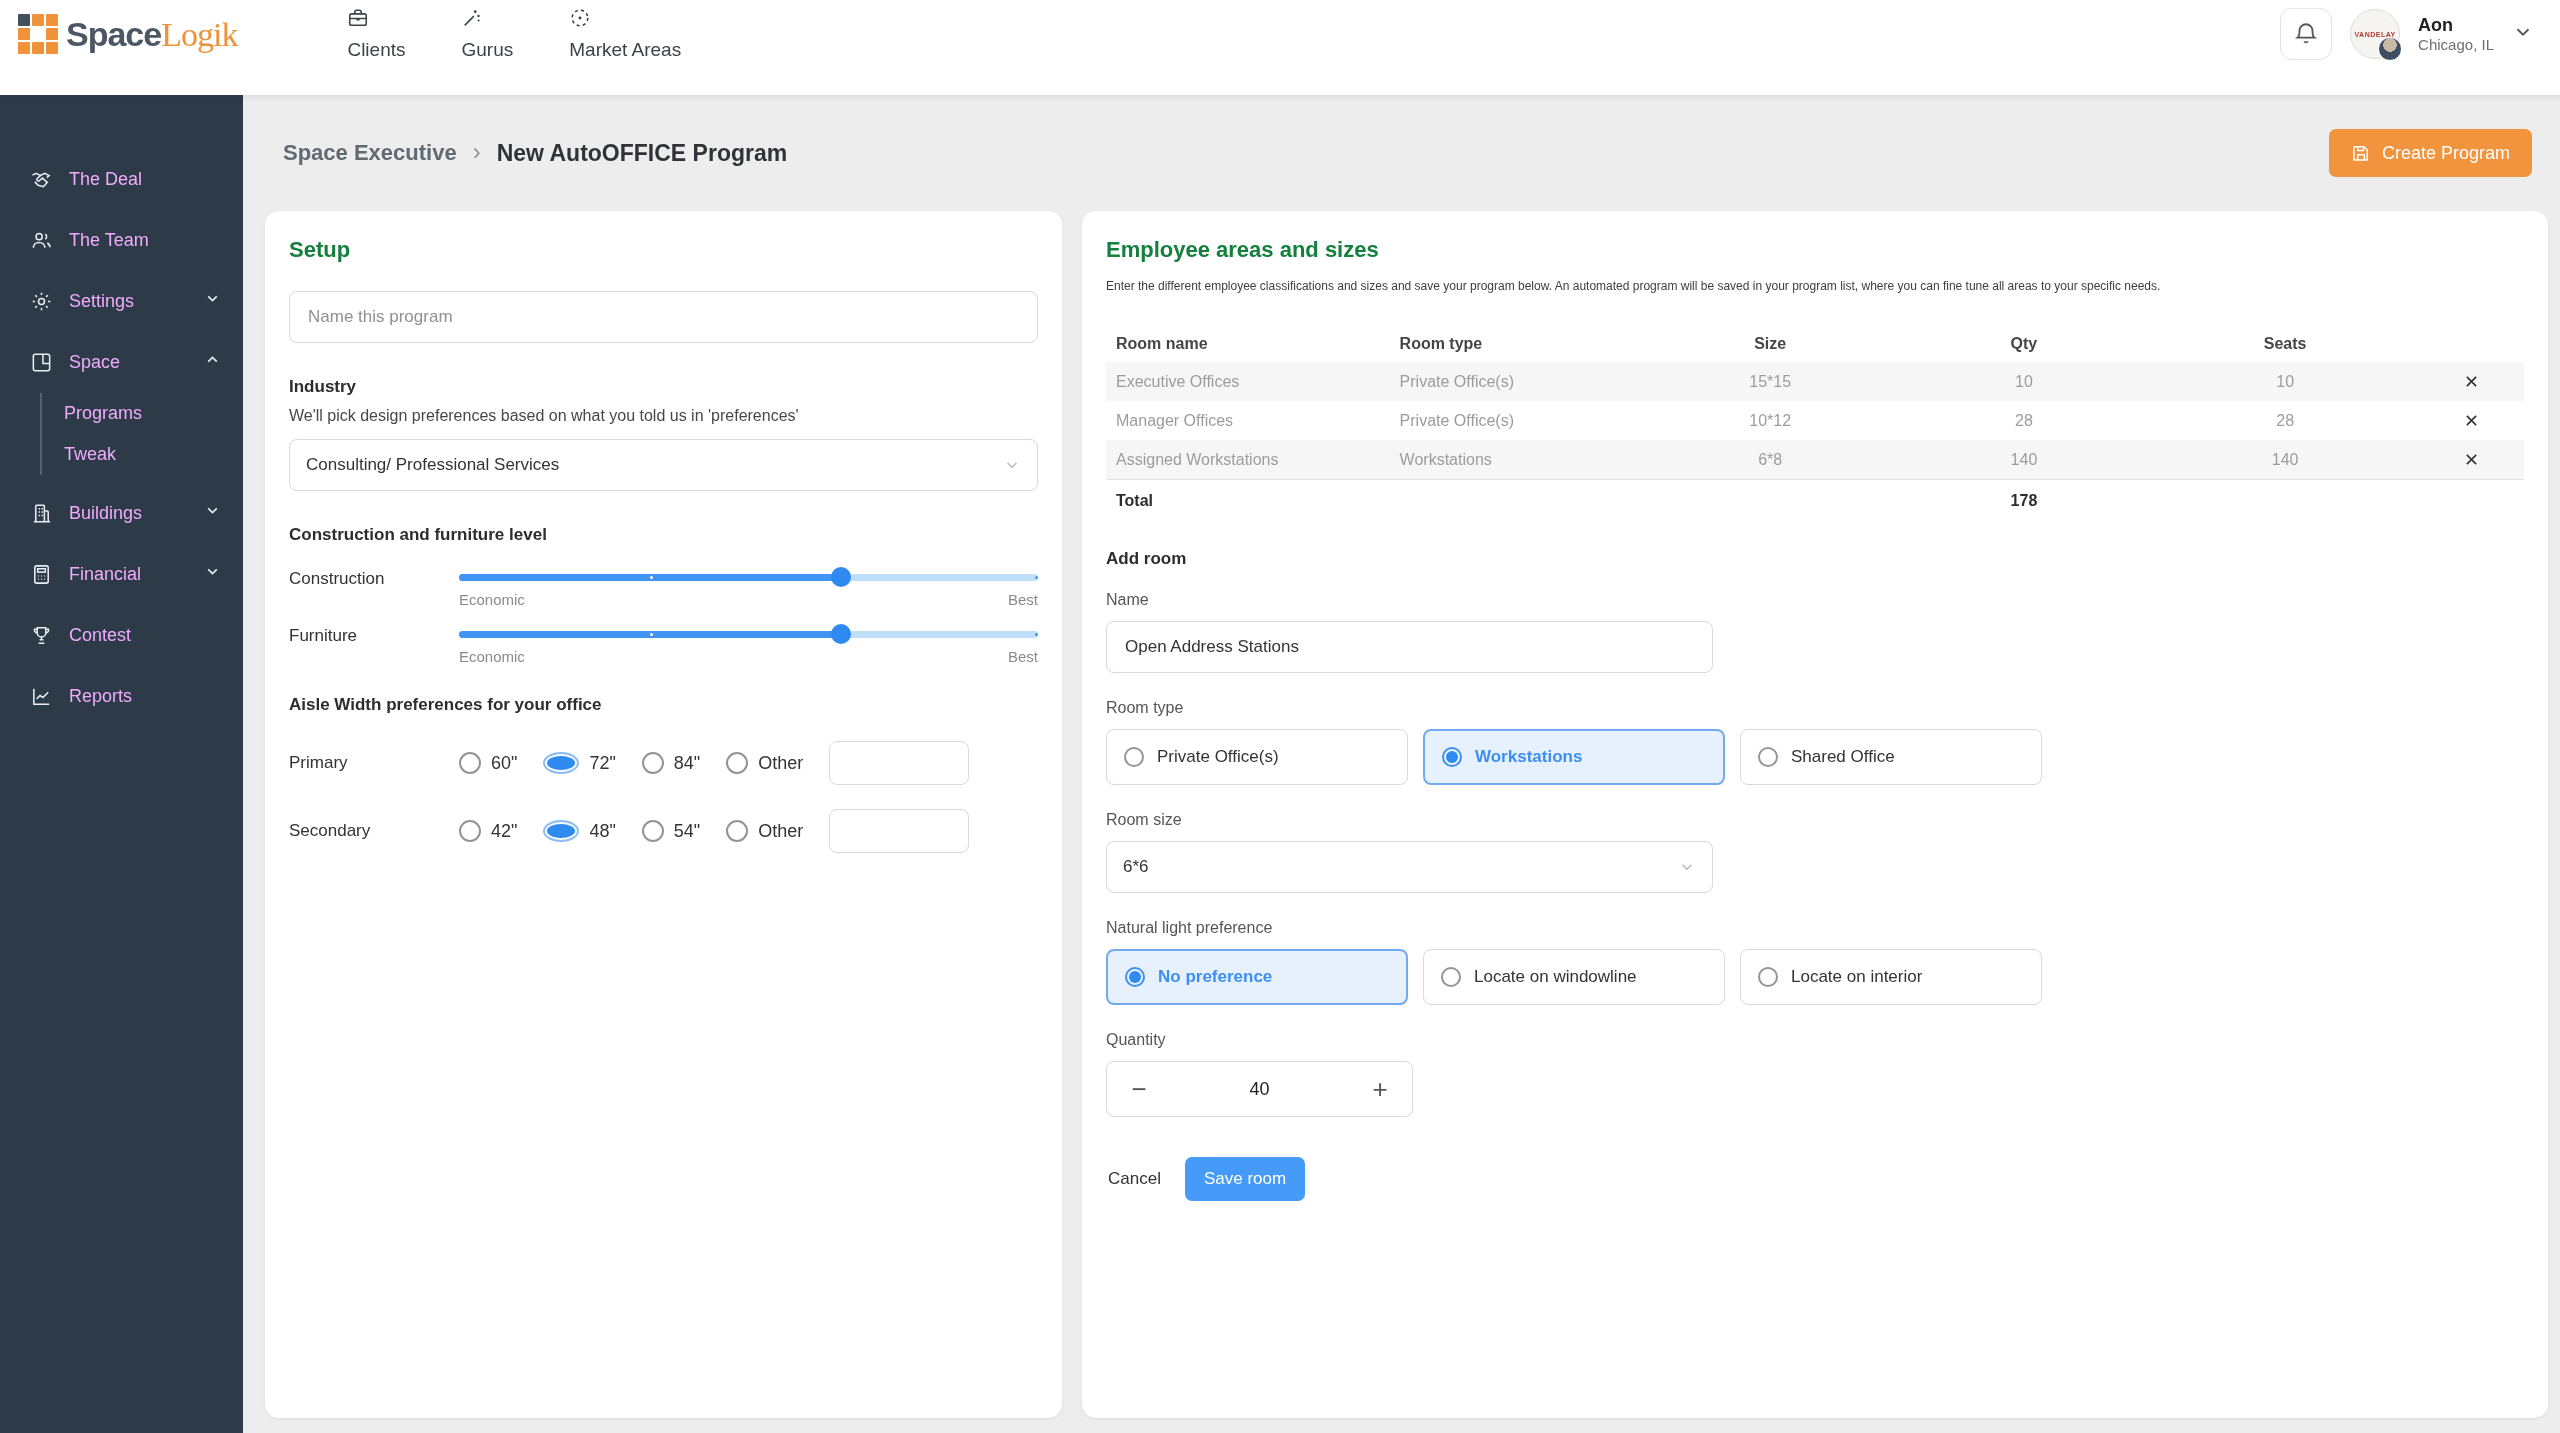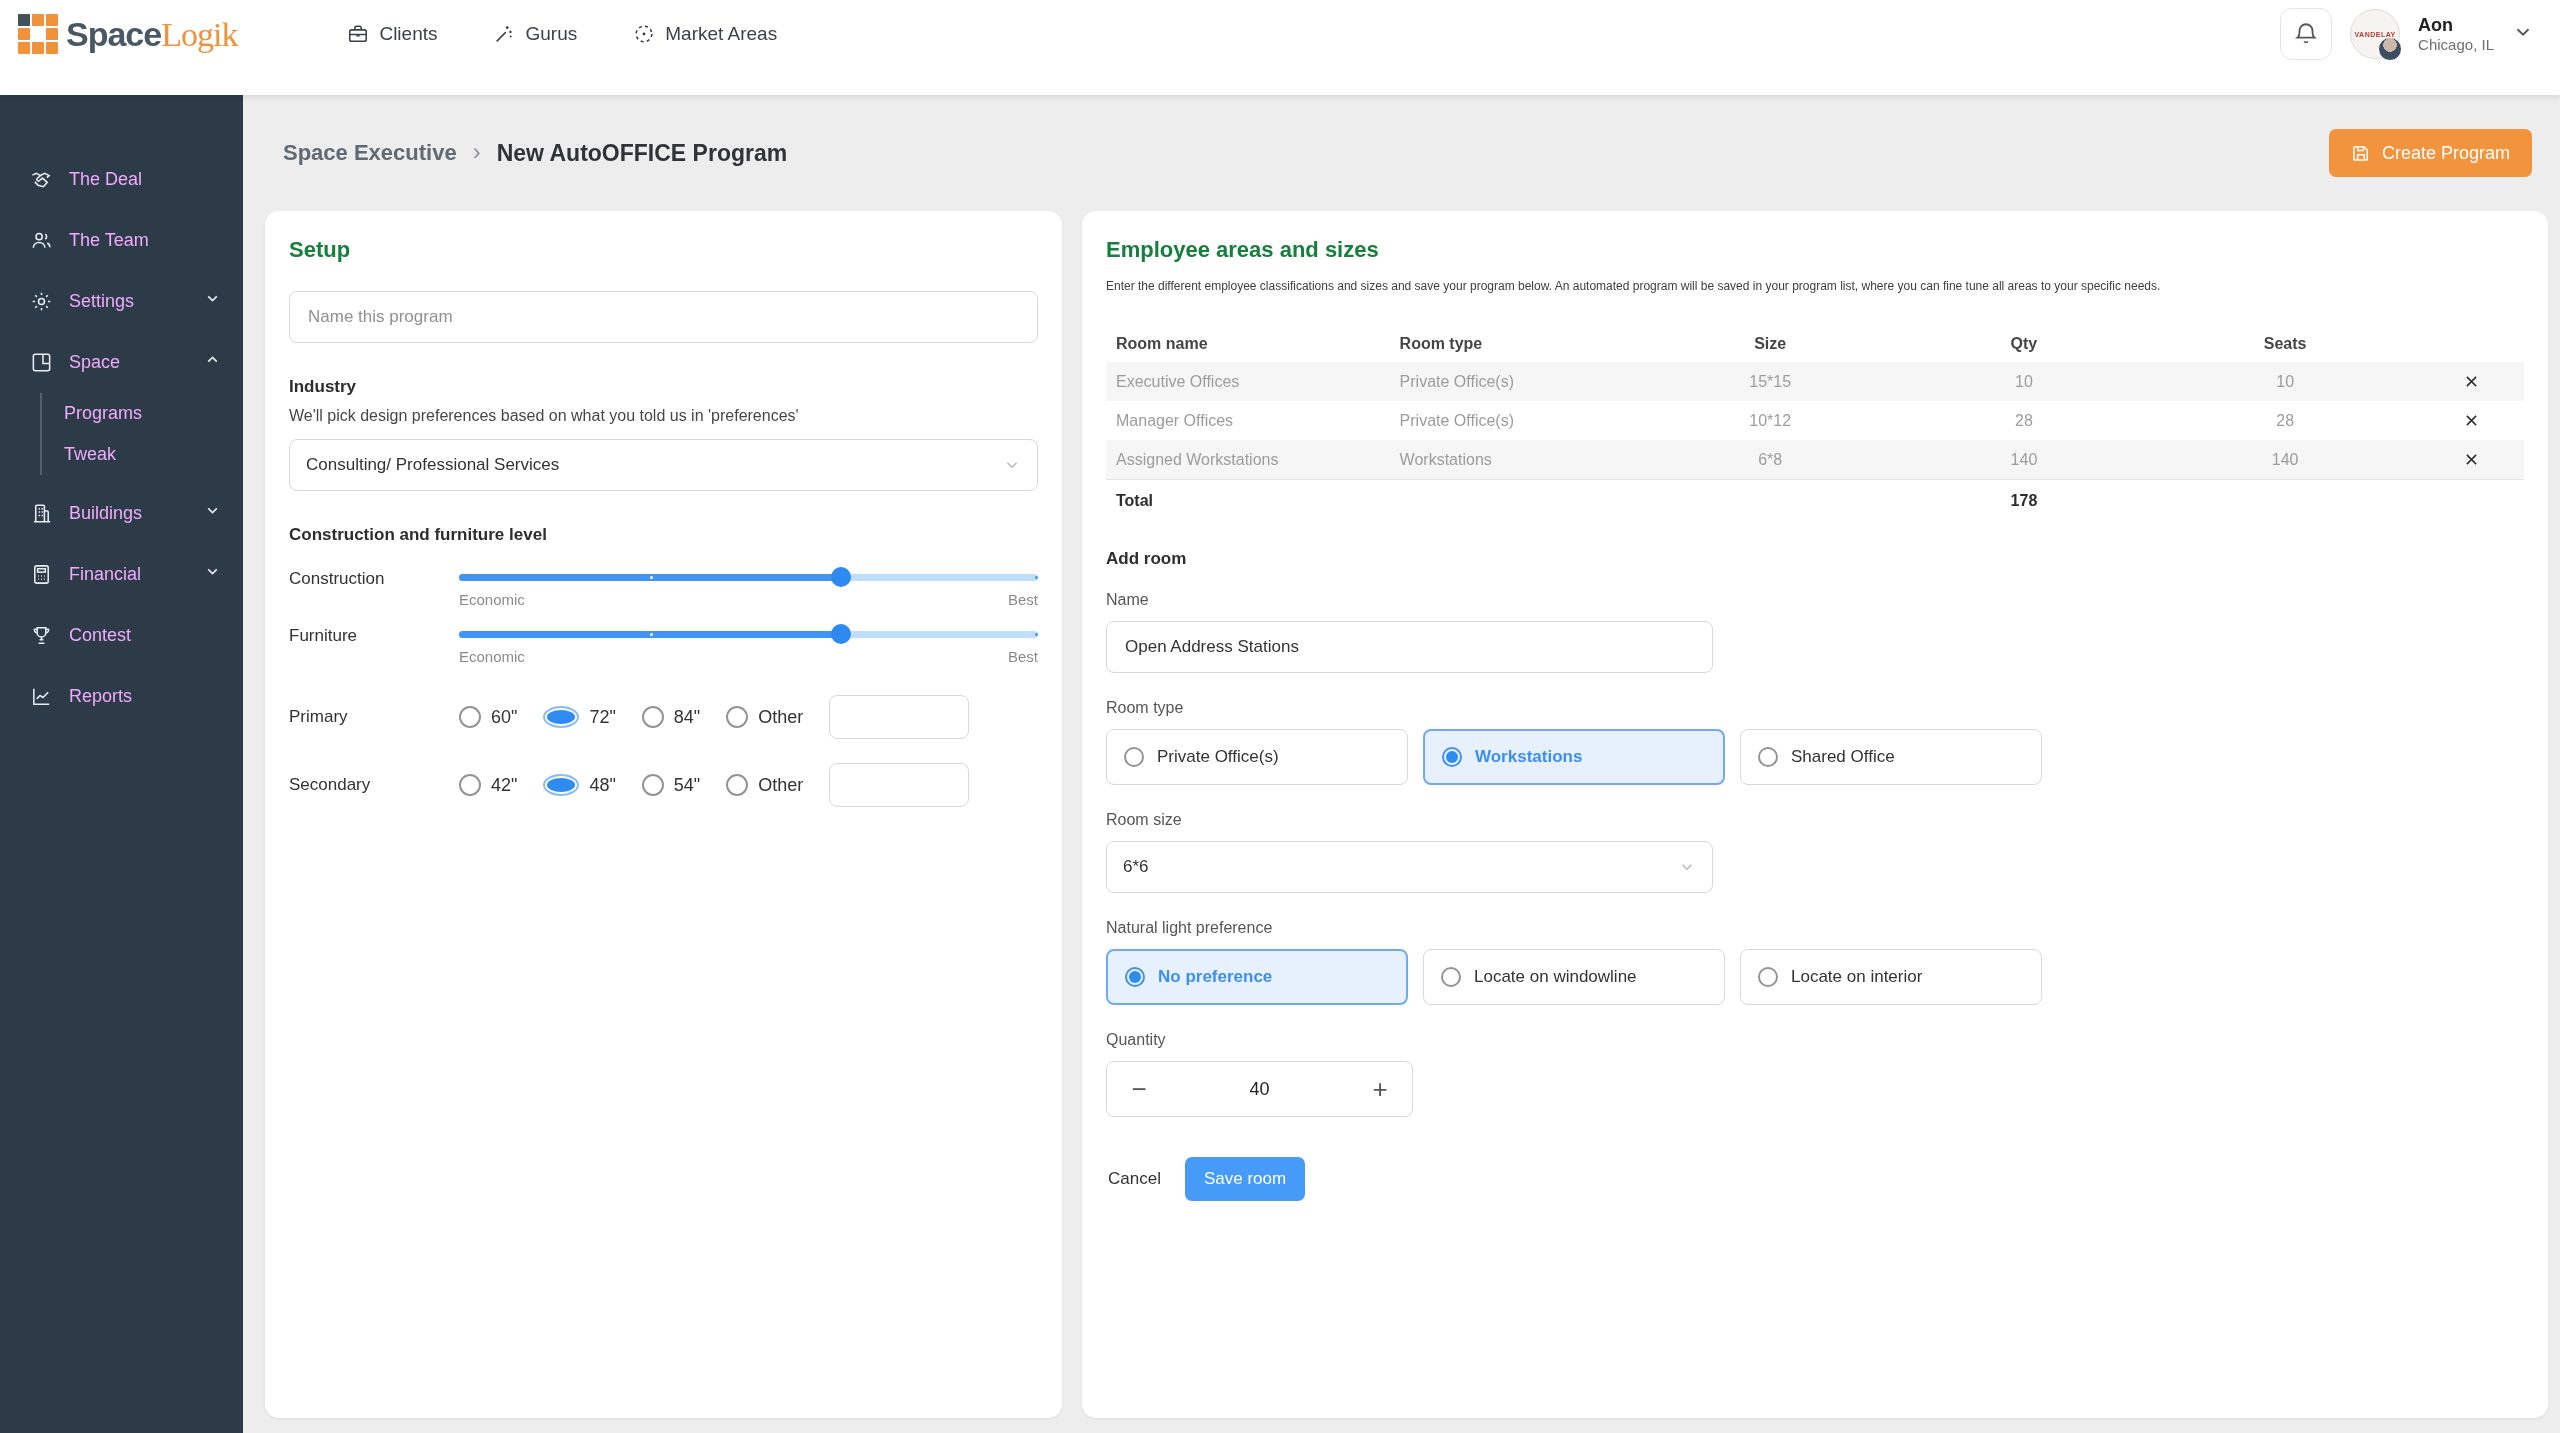--- a/index.html
+++ b/index.html
@@ -10,21 +10,21 @@
   .header { height:95px; background:#ffffff; display:flex; align-items:flex-start; padding:10px 26px 0 18px; position:relative; z-index:5; box-shadow:0 2px 6px rgba(0,0,0,.10); }
   .header-row { display:flex; align-items:center; width:100%; height:48px; }
   .logo { display:flex; align-items:center; gap:8px; cursor:pointer; }
   .logo-grid { width:40px; height:40px; display:grid; grid-template-columns:repeat(3,1fr); grid-template-rows:repeat(3,1fr); gap:2px; }
   .logo-grid span { background:#f0923a; border-radius:1px; }
   .logo-grid span:first-child { background:#44505c; }
   .logo-grid span.hole { background:#ffffff; }
   .logo-text { font-size:34px; font-weight:bold; color:#4c5764; letter-spacing:-1px; }
   .logo-text .logik { color:#f0923a; font-family:"Liberation Serif", serif; font-weight:normal; }
   .top-nav { display:flex; align-items:center; gap:56px; margin-left:110px; }
-  .top-nav-item { display:flex; align-items:flex-start; gap:10px; font-size:19px; color:#3d4248; cursor:pointer; }
+  .top-nav-item { display:flex; align-items:flex-start; gap:10px; font-size:19px; color:#3d4248; cursor:pointer;flex-direction:column; }
   .top-nav-item svg { width:22px; height:22px; stroke:#3d4248; fill:none; stroke-width:1.7; }
   .header-right { margin-left:auto; display:flex; align-items:center; gap:18px; }
   .bell-btn { width:52px; height:52px; border:1px solid #e4e4e4; border-radius:12px; display:flex; align-items:center; justify-content:center; cursor:pointer; background:#fff; }
   .bell-btn svg { width:26px; height:26px; stroke:#555; fill:none; stroke-width:1.7; }
   .avatar { width:50px; height:50px; border-radius:50%; background:#f6f4f0; border:1px solid #e0ddd7; position:relative; display:flex; align-items:center; justify-content:center; cursor:pointer; }
   .avatar-brand { font-size:7px; font-weight:bold; color:#b03b35; letter-spacing:.5px; }
   .avatar-face { position:absolute; right:-3px; bottom:-3px; width:24px; height:24px; border-radius:50%; background:radial-gradient(circle at 50% 32%, #c9b9a6 0 36%, #3e4d61 37% 100%); border:1px solid #fff; }
   .user-meta { line-height:1.15; cursor:pointer; }
   .user-name { font-size:18px; font-weight:bold; color:#222; }
   .user-loc { font-size:15px; color:#6f6f6f; }
@@ -333,20 +333,21 @@
                 <div class="slider-dot-end"></div>
                 <div class="slider-handle"></div>
               </div>
               <div class="slider-ends">
                 <span>Economic</span>
                 <span>Best</span>
               </div>
             </div>
           </div>
 
+          <div class="fld-label-b" style="margin-bottom:26px">Aisle Width preferences for your office</div>
 
           <div class="aisle-row">
             <div class="aisle-label">Primary</div>
             <div class="aisle-opts">
               <label class="radio-opt">
                   <span class="rdot"></span>
                   <span>60"</span>
                 </label>
               <label class="radio-opt">
                   <span class="rdot sel"></span>

